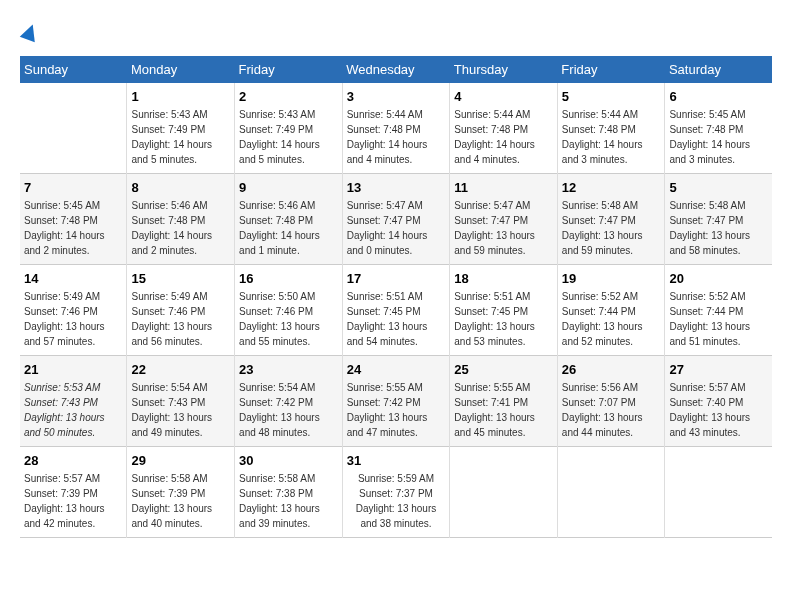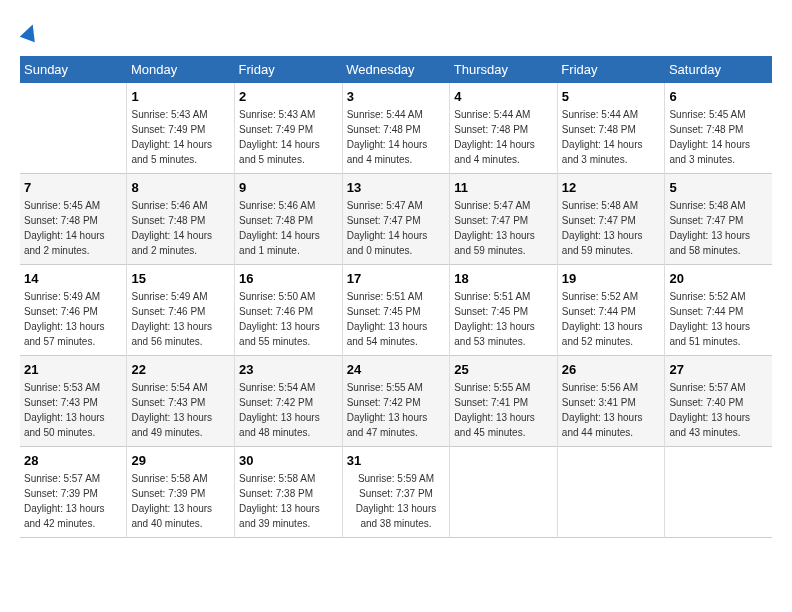--- a/index.html
+++ b/index.html
@@ -252,21 +252,21 @@
           <div class="day-number">20</div>
           <div class="day-info" style="white-space: pre-line;">Sunrise: 5:52 AM
 Sunset: 7:44 PM
 Daylight: 13 hours
 and 51 minutes.</div>
         </td>
       </tr>
       <tr>
         <td>
           <div class="day-number">21</div>
-          <div class="day-info" style="white-space: pre-line;">Sunrise: 5:53 AM
+          <div class="day-info" style="white-space: pre-line; font-style: italic;">Sunrise: 5:53 AM
 Sunset: 7:43 PM
 Daylight: 13 hours
 and 50 minutes.</div>
         </td>
         <td>
           <div class="day-number">22</div>
           <div class="day-info" style="white-space: pre-line;">Sunrise: 5:54 AM
 Sunset: 7:43 PM
 Daylight: 13 hours
 and 49 minutes.</div>
@@ -288,21 +288,21 @@
         <td>
           <div class="day-number">25</div>
           <div class="day-info" style="white-space: pre-line;">Sunrise: 5:55 AM
 Sunset: 7:41 PM
 Daylight: 13 hours
 and 45 minutes.</div>
         </td>
         <td>
           <div class="day-number">26</div>
           <div class="day-info" style="white-space: pre-line;">Sunrise: 5:56 AM
-Sunset: 3:41 PM
+Sunset: 7:07 PM
 Daylight: 13 hours
 and 44 minutes.</div>
         </td>
         <td>
           <div class="day-number">27</div>
           <div class="day-info" style="white-space: pre-line;">Sunrise: 5:57 AM
 Sunset: 7:40 PM
 Daylight: 13 hours
 and 43 minutes.</div>
         </td>

